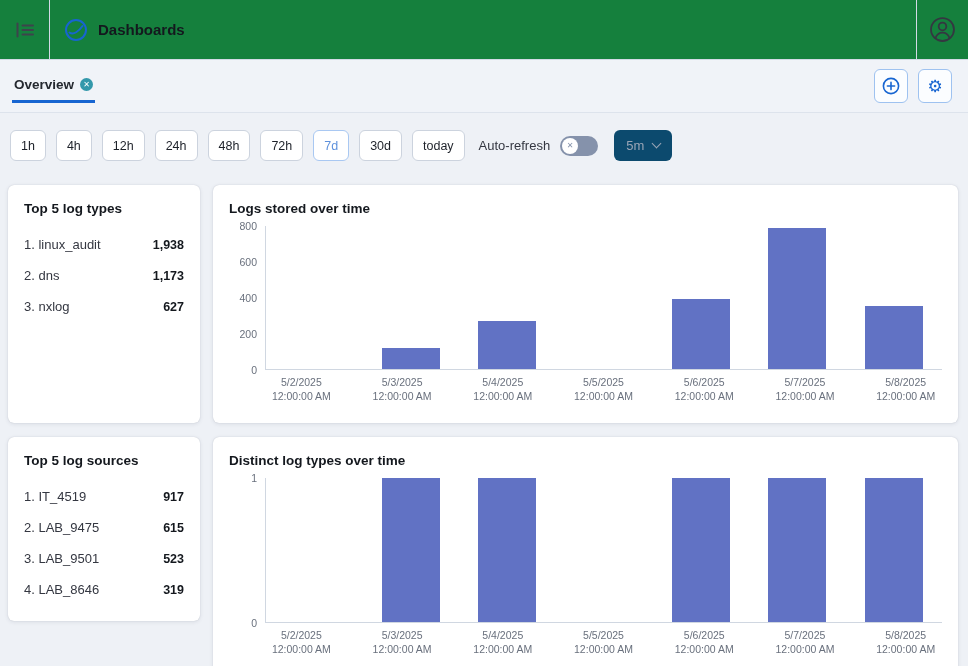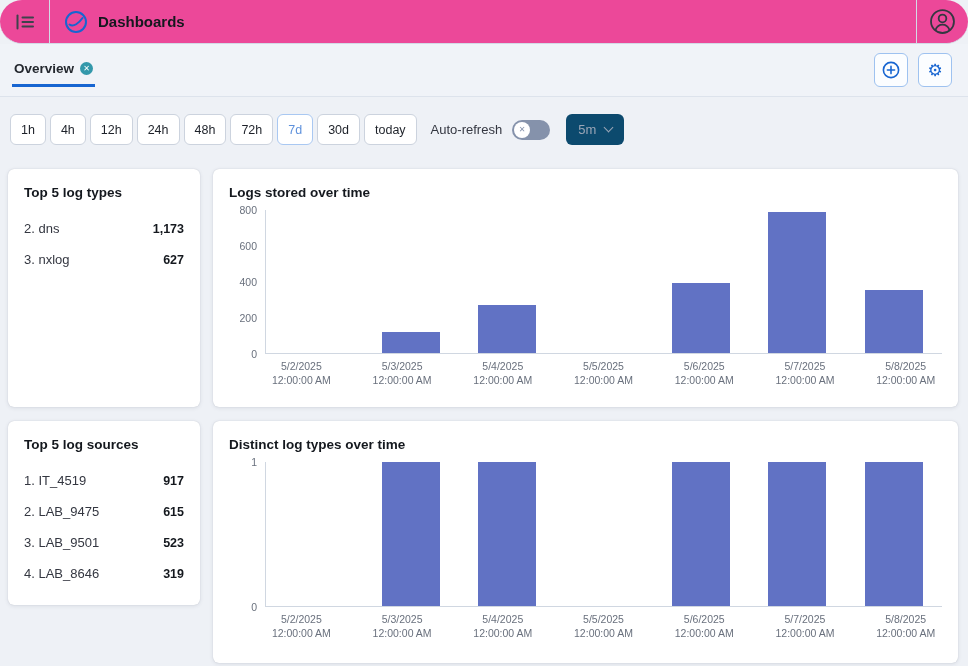--- a/index.html
+++ b/index.html
@@ -5,38 +5,38 @@
   * { box-sizing: border-box; margin: 0; padding: 0; }
   html, body { width: 968px; height: 666px; }
   body {
     font-family: "Liberation Sans", "DejaVu Sans", sans-serif;
     background: #eef1f6;
     overflow: hidden;
     color: #16191f;
   }
 
   
-  .topbar { height: 44px; background: #ec4899; border-bottom: 1px solid #d3dae6; display: flex; align-items: stretch; border-radius: 24px; }
+  .topbar { height: 60px; background: #15803d; border-bottom: 1px solid #d3dae6; display: flex; align-items: stretch; }
   .nav-toggle { width: 50px; display: flex; align-items: center; justify-content: center; border-right: 1px solid #d3dae6; cursor: pointer; }
   .brand { display: flex; align-items: center; gap: 10px; padding-left: 14px; flex: 1; }
   .brand-title { font-size: 15px; font-weight: 700; color: #14181e; }
   .user-section { width: 52px; border-left: 1px solid #d3dae6; display: flex; align-items: center; justify-content: center; cursor: pointer; }
 
   
   .tabbar { height: 53px; background: #f0f3f8; border-bottom: 1px solid #dde3ec; display: flex; align-items: center; padding: 0 16px 0 12px; }
   .tab { align-self: flex-end; margin-bottom: 9px; display: flex; align-items: center; gap: 6px; padding: 0 2px 8px; border-bottom: 3px solid #1765d1; cursor: pointer; }
   .tab-label { font-size: 13.5px; font-weight: 600; color: #24282f; }
   .tab-badge { width: 13px; height: 13px; border-radius: 50%; background: #3398ab; color: #fff; font-size: 8px; display: flex; align-items: center; justify-content: center; line-height: 1; }
   .tabbar-actions { margin-left: auto; display: flex; gap: 10px; }
   .icon-btn { width: 34px; height: 34px; border: 1px solid #9ec2f0; background: #fbfdff; border-radius: 6px; display: flex; align-items: center; justify-content: center; cursor: pointer; color: #1765d1; padding: 0; }
   .gear-glyph { font-size: 17px; color: #1765d1; line-height: 1; }
 
   
   .toolbar { display: flex; align-items: center; padding: 17px 16px 0 10px; }
-  .ranges { display: flex; gap: 4px; align-items: flex-start; }
+  .ranges { display: flex; gap: 10px; align-items: flex-start; }
   .range-btn { height: 31px; padding: 0 10px; border: 1px solid #ccd3de; border-radius: 6px; background: #fff; font-family: inherit; font-size: 12.5px; font-weight: 500; color: #1d2129; cursor: pointer; }
   .range-btn.selected { border-color: #a9c8f2; color: #5e91dc; }
   .ar-label { margin-left: 14px; font-size: 13px; color: #343741; }
   .switch { margin-left: 10px; width: 38px; height: 20px; border-radius: 10px; background: #8592ab; position: relative; cursor: pointer; flex-shrink: 0; }
   .knob { position: absolute; top: 2px; left: 2px; width: 16px; height: 16px; border-radius: 50%; background: #fff; display: flex; align-items: center; justify-content: center; font-size: 8px; color: #8592ab; line-height: 1; }
   .interval-select { margin-left: 16px; height: 31px; padding: 0 12px; border-radius: 6px; background: #0c4a6e; display: flex; align-items: center; gap: 9px; font-size: 13px; color: #9aa5b6; cursor: pointer; }
   .chev { width: 7px; height: 7px; border-right: 1.6px solid #9aa5b6; border-bottom: 1.6px solid #9aa5b6; transform: rotate(45deg); margin-top: -4px; }
 
   
   .grid { margin: 24px 10px 0 8px; display: grid; grid-template-columns: 192px 1fr; column-gap: 13px; row-gap: 14px; align-items: start; }
@@ -131,20 +131,24 @@
       <span class="chev"></span>
     </div>
   </div>
 
   <main class="grid">
 
     <section class="card h238">
       <h3 class="card-title">Top 5 log types</h3>
       <div id="log-types-list" class="list">
           <div class="list-row">
+            <span class="list-label">1. linux_audit</span>
+            <span class="list-value">1,938</span>
+          </div>
+          <div class="list-row">
             <span class="list-label">2. dns</span>
             <span class="list-value">1,173</span>
           </div>
           <div class="list-row">
             <span class="list-label">3. nxlog</span>
             <span class="list-value">627</span>
           </div>
         </div>
     </section>
 

